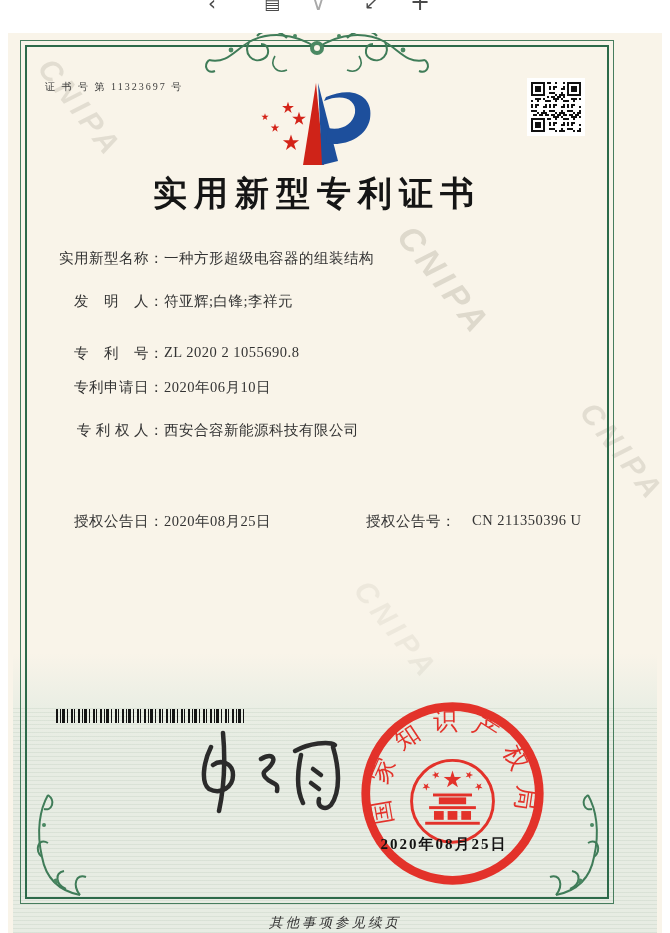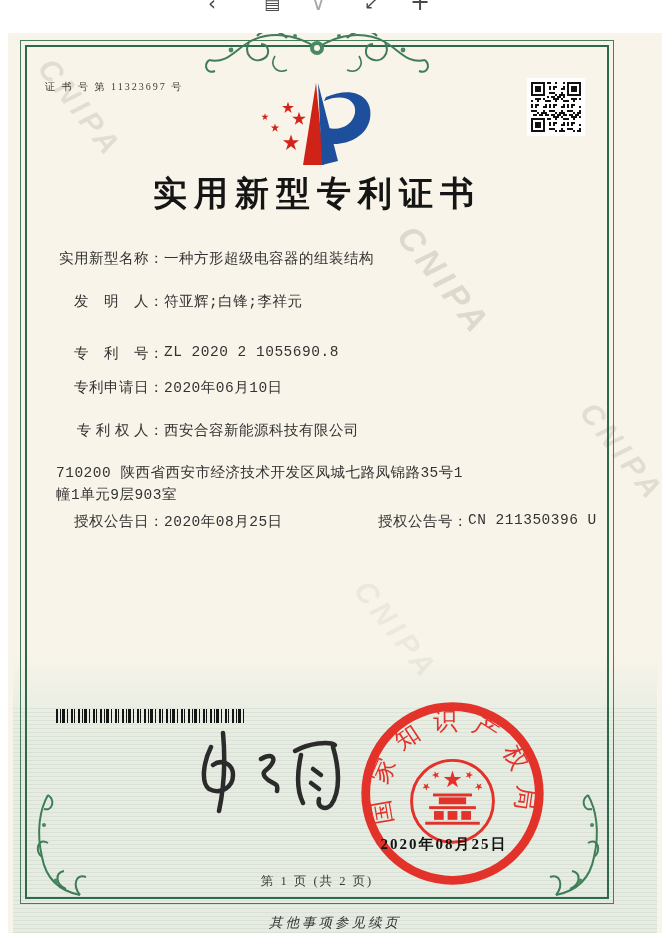--- a/index.html
+++ b/index.html
@@ -44,22 +44,22 @@
 
   .logo { position:absolute; left:240px; top:48px; z-index:4; }
 
   .cert-title { position:absolute; left:12px; top:138px; width:594px; text-align:center;
     font-size:34px; font-weight:bold; color:#151515; letter-spacing:7px; z-index:4; }
 
   .fields { position:absolute; left:0; top:0; width:100%; z-index:4; }
   .frow { position:absolute; left:48px; display:flex; font-size:14.5px; color:#333;
     letter-spacing:.5px; }
   .flabel { flex:0 0 auto; min-width:108px; white-space:nowrap;text-align:right; }
-  .fvalue { max-width:412px;font-family:Liberation Mono, monospace; }
-  .grant-pair2 { position:absolute; left:322px; top:0; display:flex; white-space:nowrap; }
+  .fvalue { max-width:412px; }
+  .grant-pair2 { position:absolute; left:310px; top:0; display:flex; white-space:nowrap;gap:16px; }
 
   .paras { position:absolute; left:40px; top:505px; width:538px; z-index:4;
     font-size:14px; font-style:italic; color:#3f3f3f; letter-spacing:1.2px;
     line-height:26px; text-align:justify; }
   .paras p { text-indent:2em; }
 
   .barcode { position:absolute; left:48px; top:676px; width:190px; height:14px; z-index:4;
     background:repeating-linear-gradient(90deg,#141414 0 2px,transparent 2px 4px,
       #141414 4px 5px,transparent 5px 6px,#141414 6px 9px,transparent 9px 11px,
       #141414 11px 12px,transparent 12px 15px,#141414 15px 17px,transparent 17px 18px,
@@ -352,21 +352,20 @@
       </div>
       <div class="frow" style="top:345px">
         <span class="flabel">专利申请日：</span>
         <span class="fvalue">2020年06月10日</span>
       </div>
       <div class="frow" style="top:388px">
         <span class="flabel">专 利 权 人：</span>
         <span class="fvalue">西安合容新能源科技有限公司</span>
       </div>
       <div class="frow" style="top:429px">
-        <span class="fvalue" style="line-height:22px">710200 陕西省西安市经济技术开发区凤城七路凤锦路35号1幢1单元9层903室</span>
       </div>
       <div class="frow" style="top:479px; width:540px">
         <span class="flabel">授权公告日：</span>
         <span class="fvalue">2020年08月25日</span>
         <span class="grant-pair2">
           <span class="flabel" style="min-width:0">授权公告号：</span>
           <span class="fvalue">CN 211350396 U</span>
         </span>
       </div>
     </div>
@@ -405,16 +404,15 @@
         <rect x="-14" y="-4" width="28" height="7"></rect>
         <rect x="-24" y="5" width="48" height="3"></rect>
         <rect x="-19" y="10" width="10" height="9"></rect>
         <rect x="-5" y="10" width="10" height="9"></rect>
         <rect x="9" y="10" width="10" height="9"></rect>
         <rect x="-28" y="21" width="56" height="3"></rect>
       </g>
     </svg>
     <div class="seal-date">2020年08月25日</div>
 
-    <div class="page-info">第 1 页 (共 2 页)</div>
     <div class="footer-note">其他事项参见续页</div>
   </div>
 </div>
 
 </body></html>

